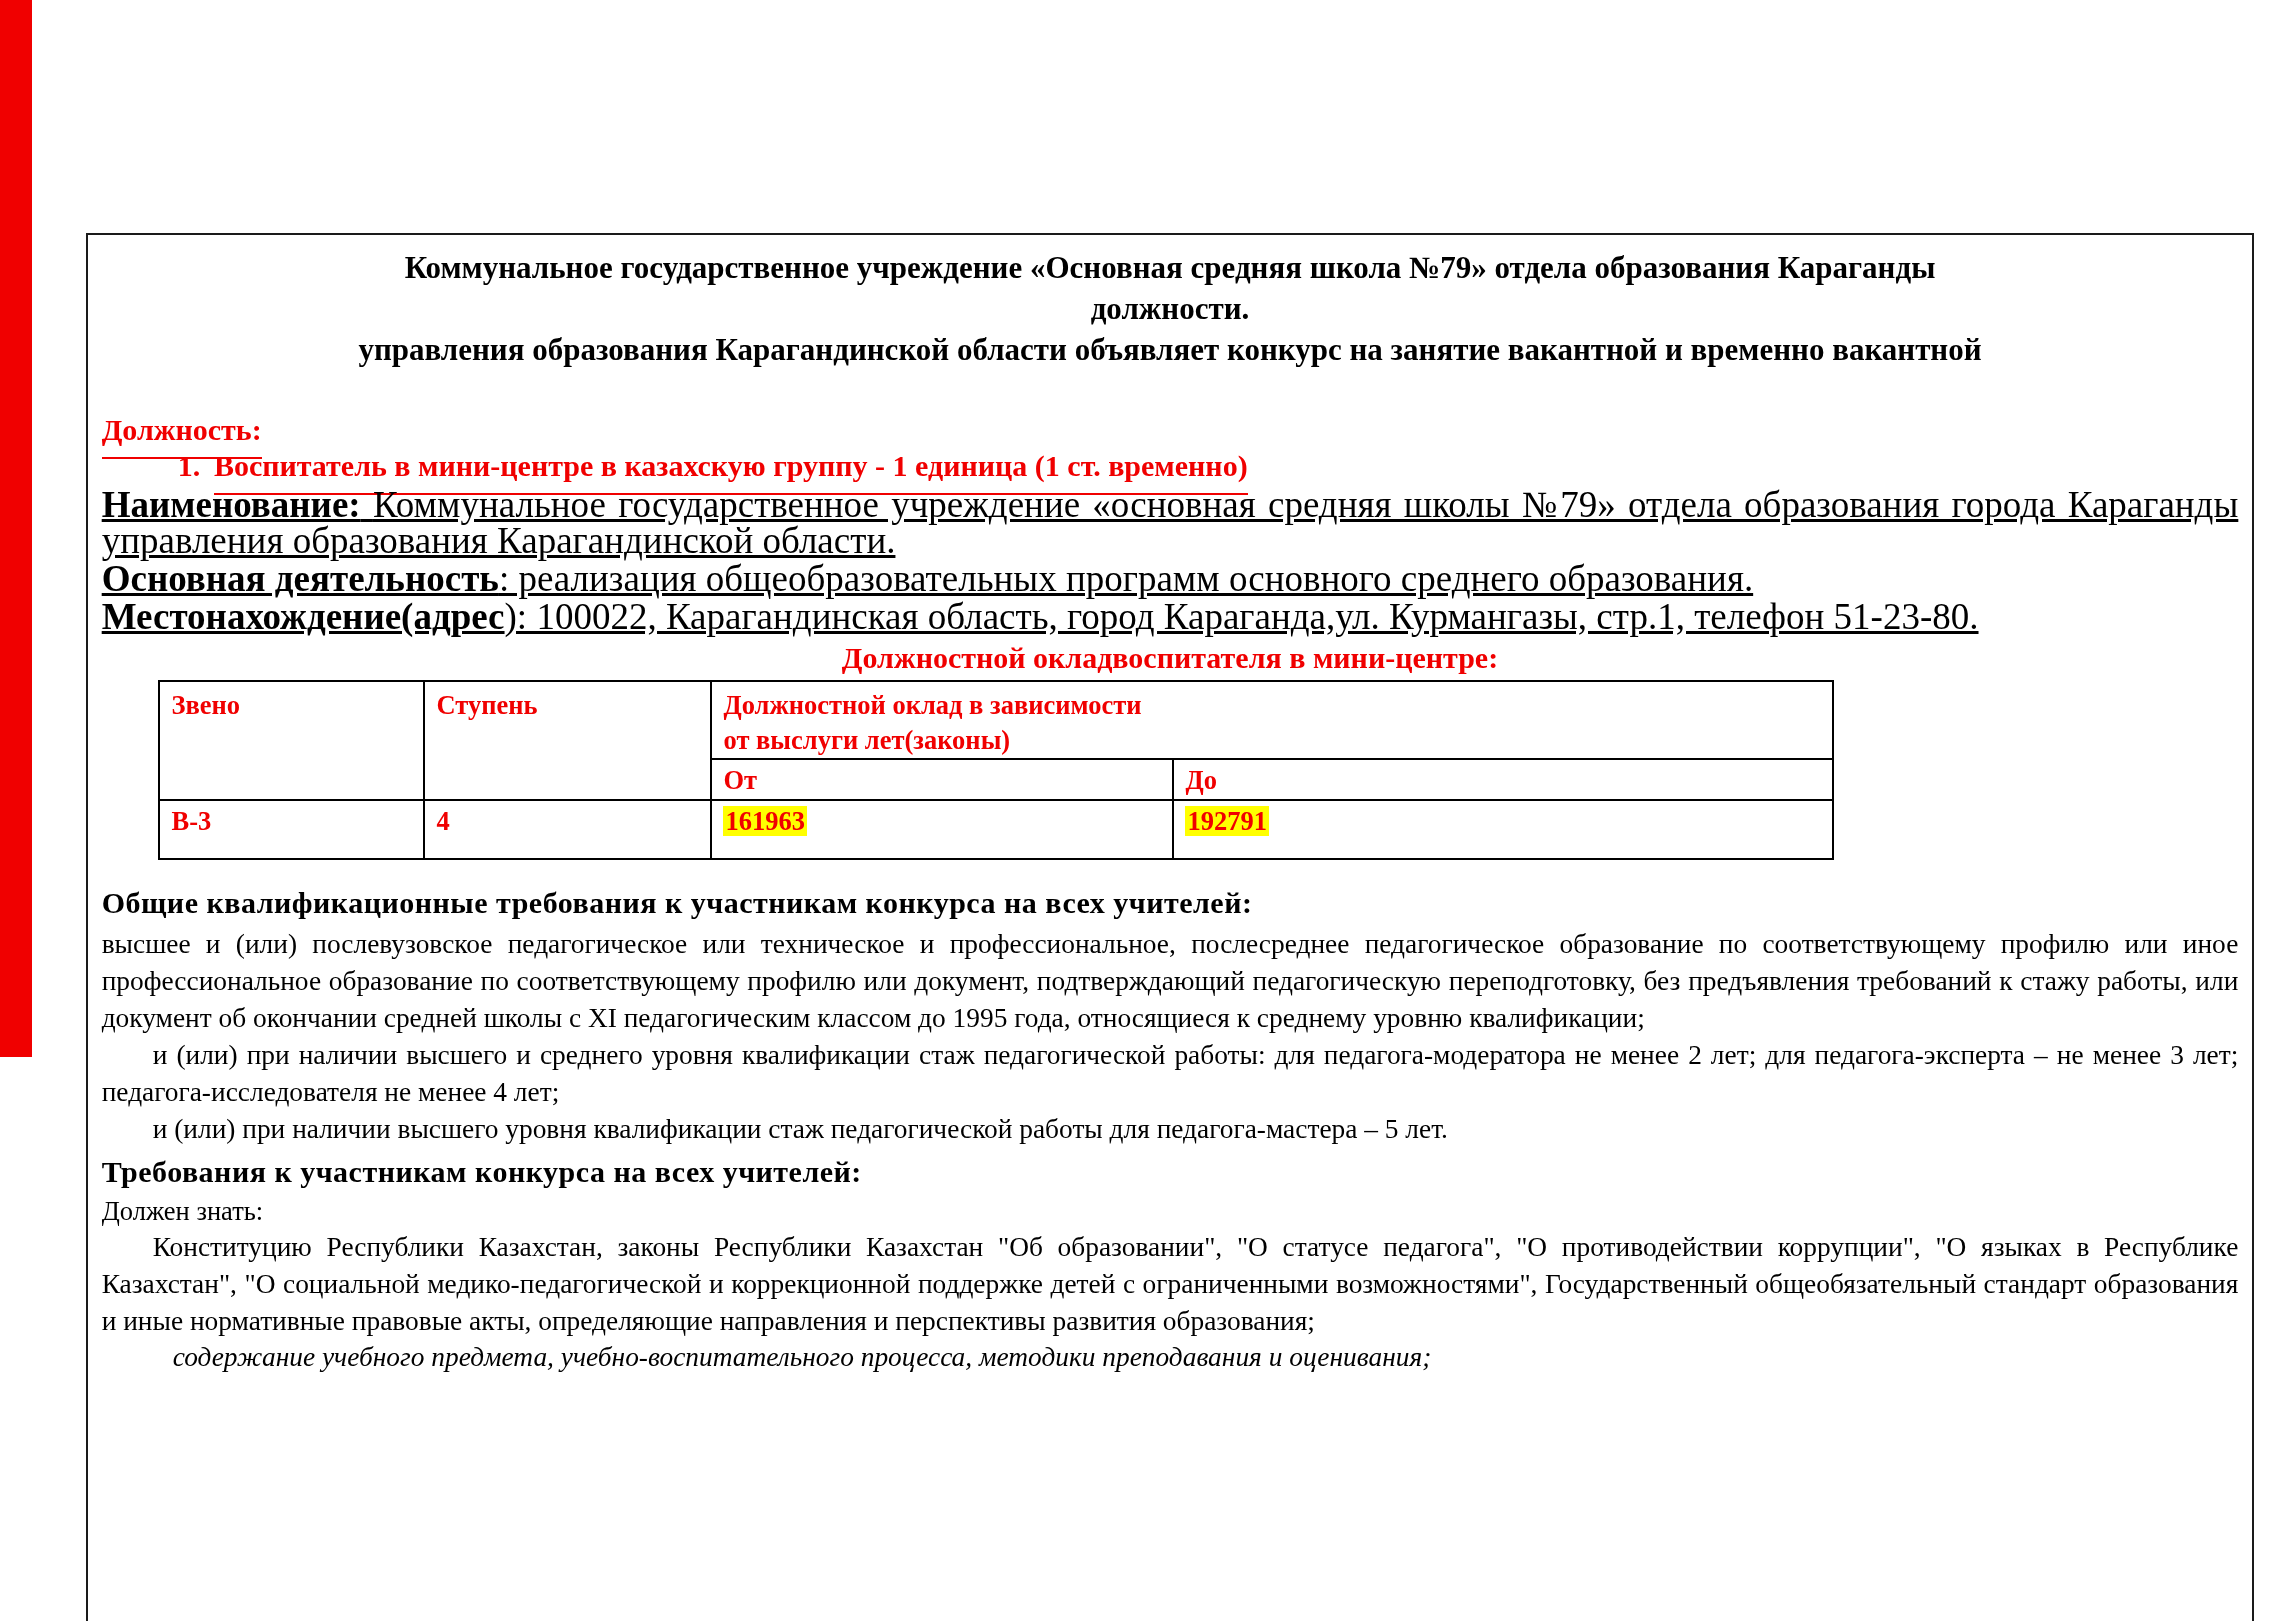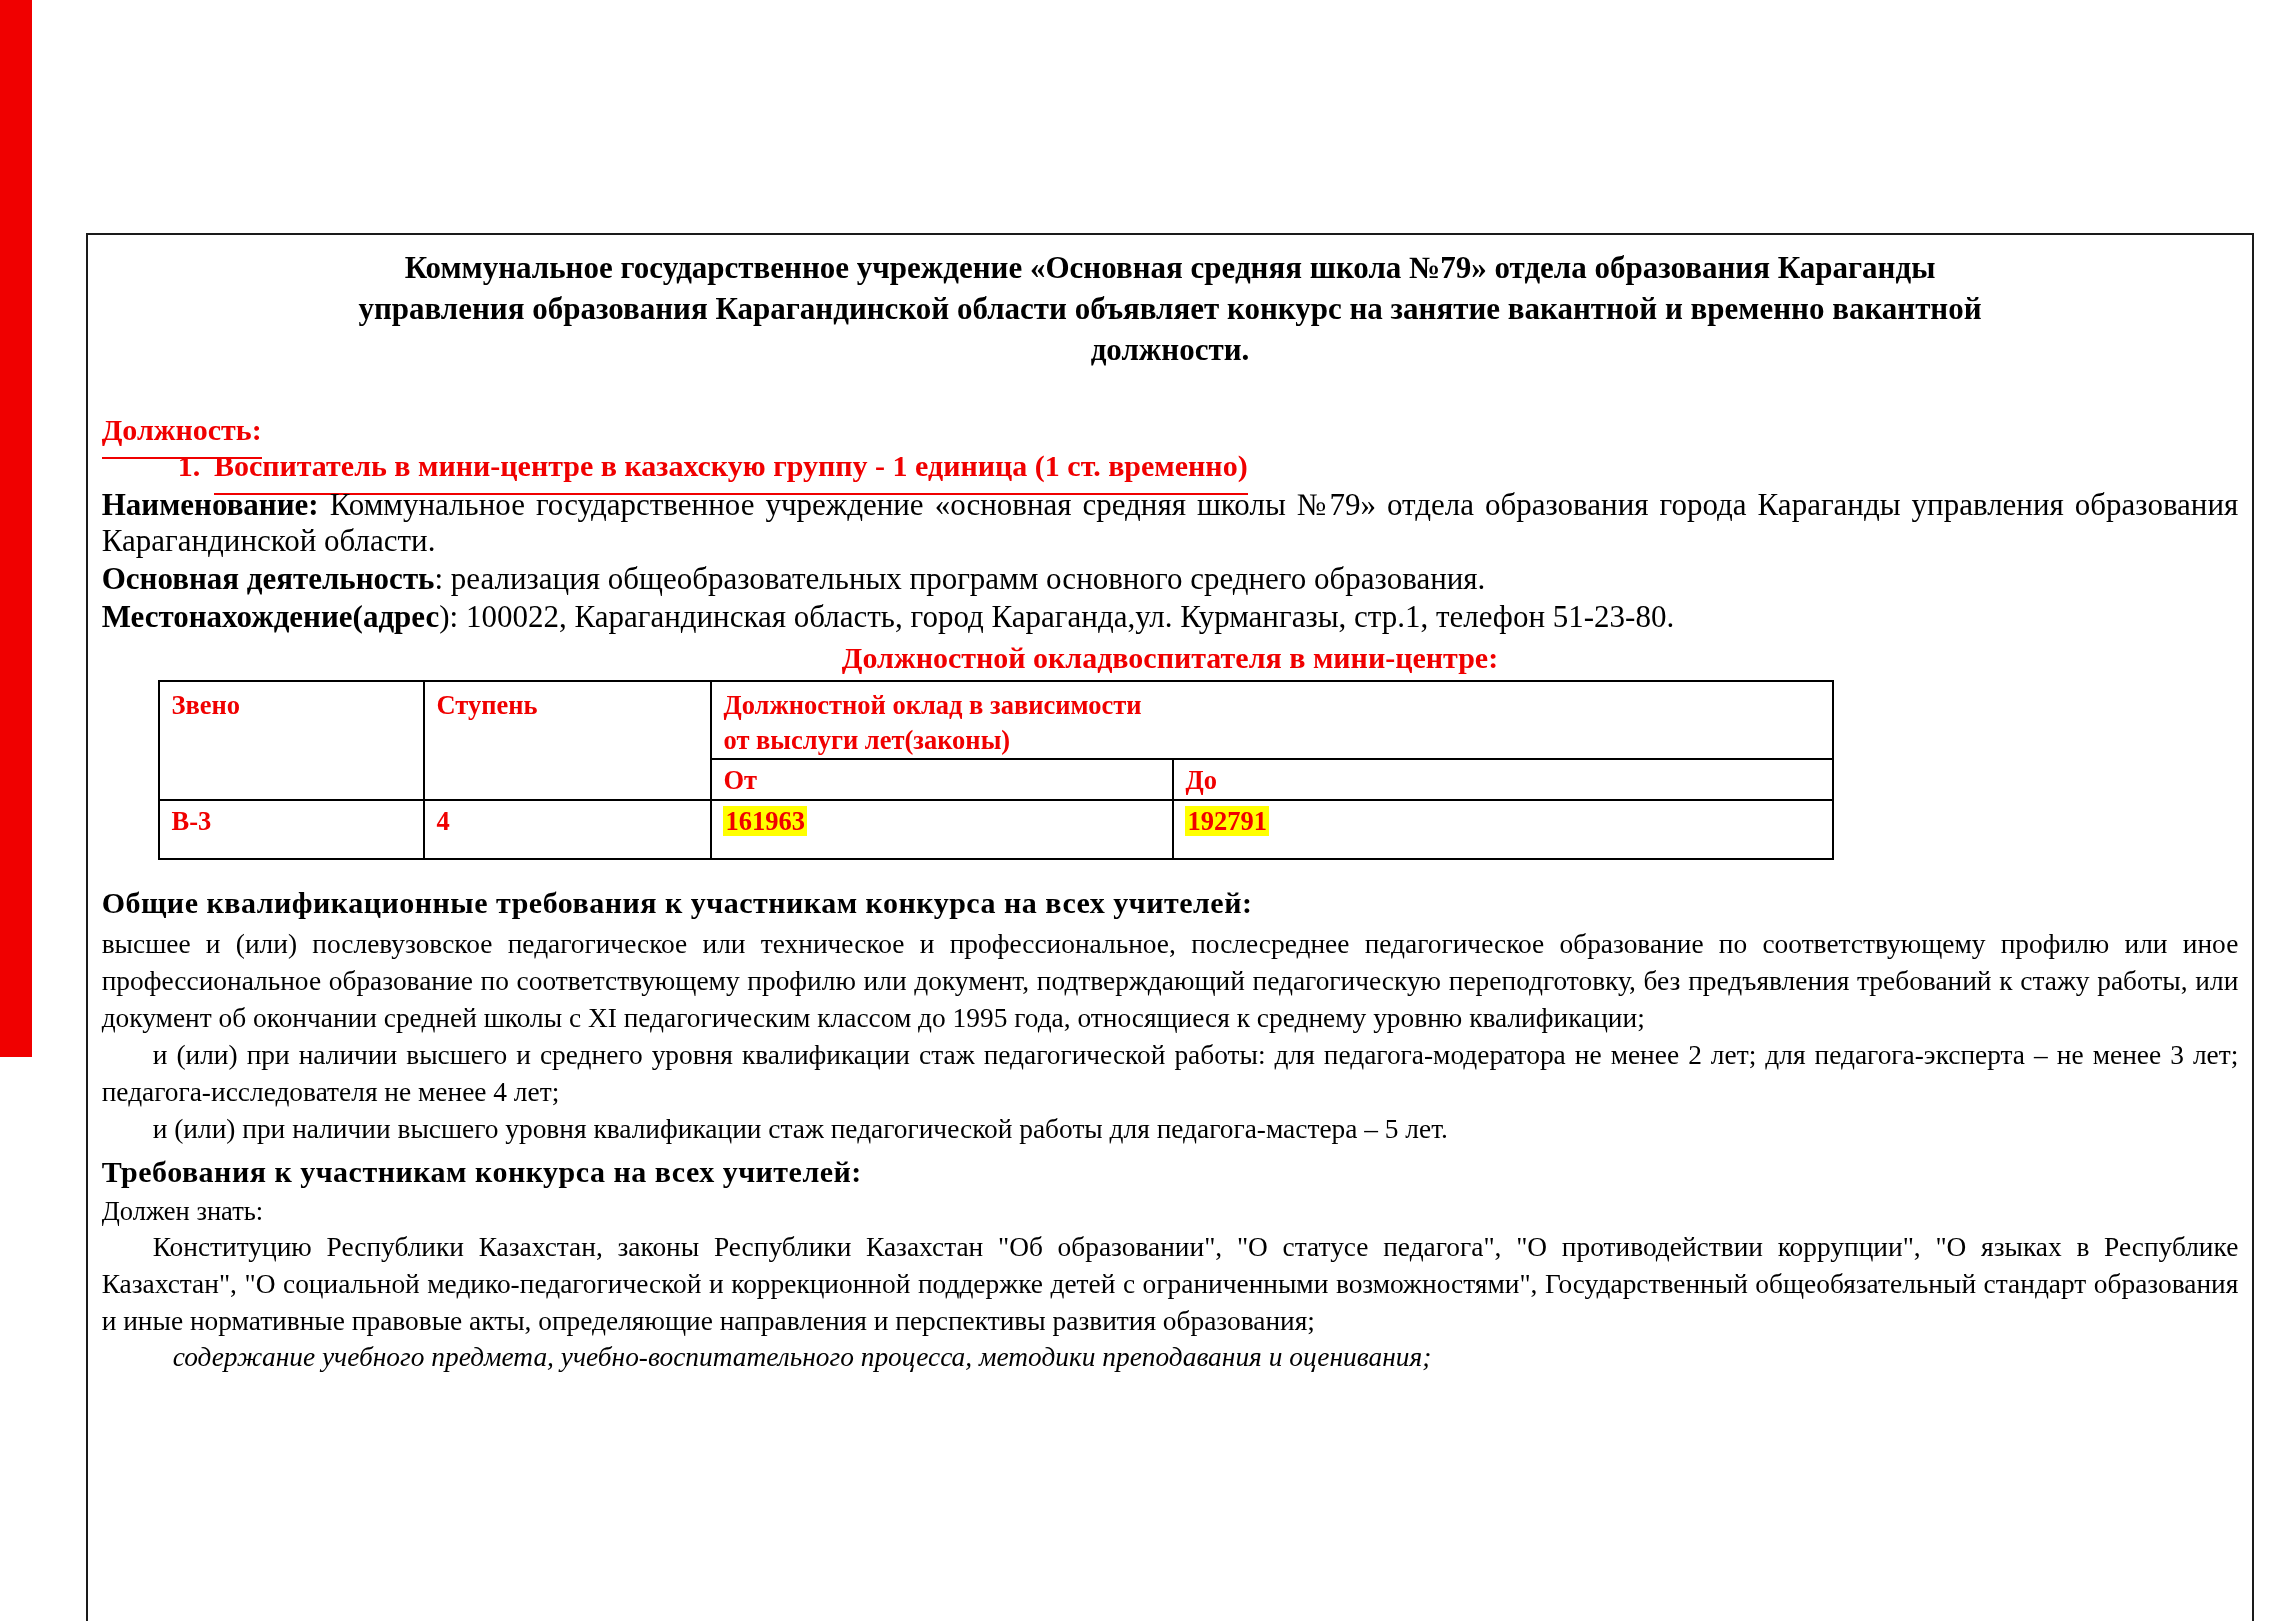--- a/index.html
+++ b/index.html
@@ -19,21 +19,21 @@
   }
   .doc{
     position:absolute;left:86px;top:233px;width:2168px;height:1596px;
     border:2.9px solid #1a1a1a;background:#ffffff;padding:0 13.7px;
   }
   .title{margin-top:11.8px;text-align:center;font-weight:bold;font-size:31px;line-height:41px;}
   .pos-label{margin-top:43px;font-size:30px;font-weight:bold;color:var(--red);}
   .pos-label .u, .pos-item .u{border-bottom:2.9px solid var(--red);padding-bottom:11px;}
   .pos-item{margin-top:2px;padding-left:76px;font-size:30px;font-weight:bold;color:var(--red);}
   .pos-item .num{margin-right:13.7px;}
-  .detail{margin-top:3.9px;font-size:31px;line-height:36px;text-align:justify;}
+  .detail{margin-top:3.9px;font-size:37px;line-height:36px;text-align:justify;text-decoration:underline;}
   .detail + .detail{margin-top:2px;}
   .detail b{font-weight:bold;}
   .salary-heading{margin-top:2px;text-align:center;color:var(--red);font-weight:bold;font-size:30px;line-height:41px;}
   table.salary{
     margin:2px 0 0 56px;width:1673px;border-collapse:collapse;table-layout:fixed;
     color:var(--red);font-weight:bold;font-size:26.5px;
   }
   table.salary col.c1{width:265px;} table.salary col.c2{width:287px;}
   table.salary col.c3{width:462px;} table.salary col.c4{width:660px;}
   table.salary th,table.salary td{
@@ -56,22 +56,22 @@
 </style>
 </head>
 <body>
 
 <div class="red-bar"></div>
 
 <div class="doc">
 
   <div class="title">
     <div>Коммунальное государственное учреждение «Основная средняя школа №79» отдела образования Караганды</div>
+    <div>должности.</div>
     <div>управления образования Карагандинской области объявляет конкурс на занятие вакантной и временно вакантной</div>
-    <div>должности.</div>
   </div>
 
   <div class="pos-label">
     <span class="u">Должность:</span>
   </div>
 
   <div class="pos-item">
     <span class="num">1.</span><span class="u">Воспитатель в мини-центре в казахскую группу - 1 единица (1 ст. временно)</span>
   </div>
 

